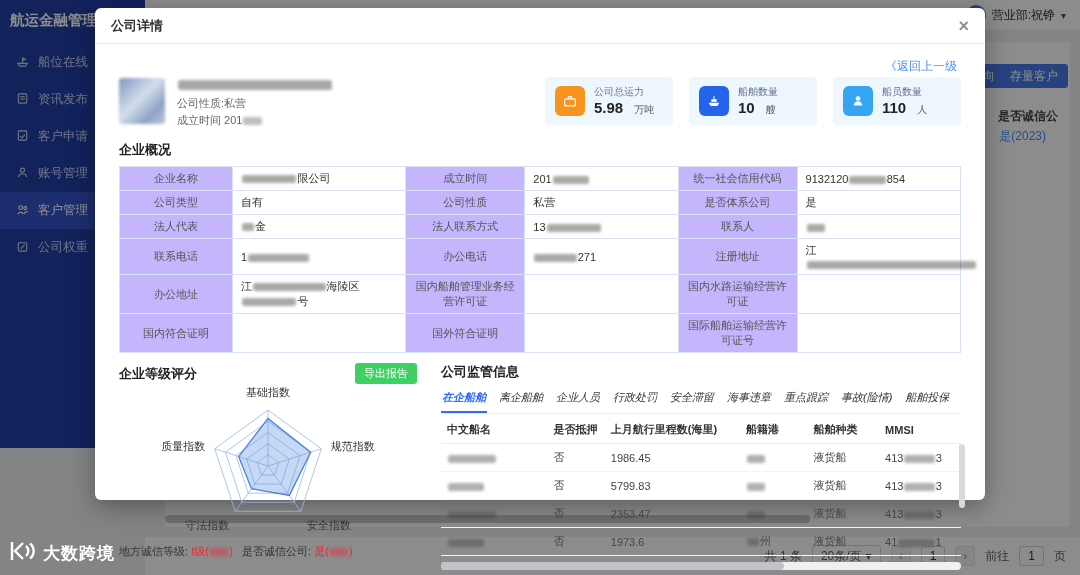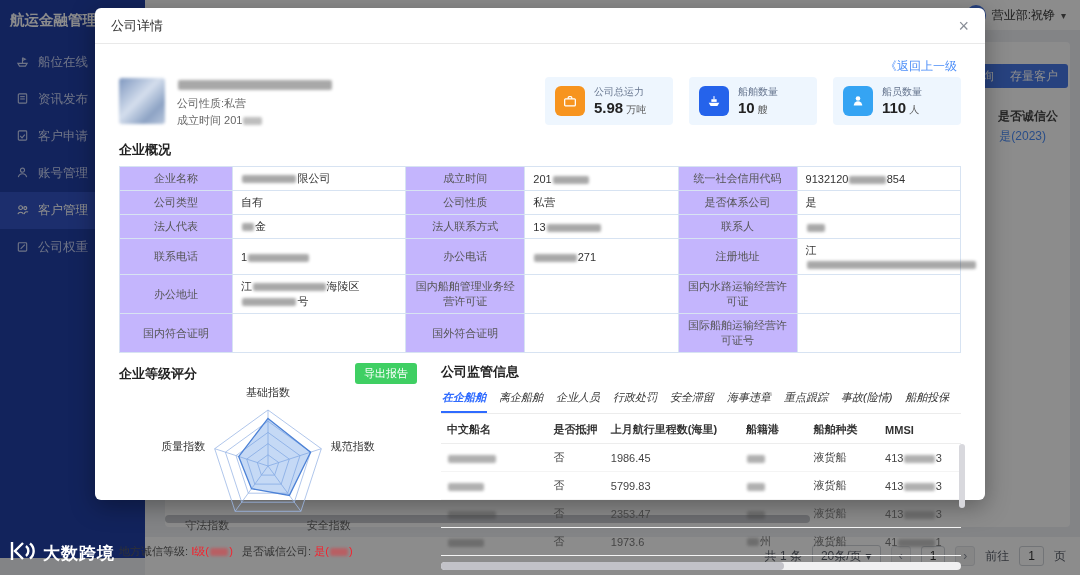--- a/index.html
+++ b/index.html
@@ -1,20 +1,20 @@
 <!DOCTYPE html>
 <html><head>
 <meta charset="utf-8">
 <style>
   * { box-sizing: border-box; margin: 0; padding: 0; }
   html,body { width:1080px; height:575px; }
   body { font-family:"Liberation Sans",sans-serif; position:relative; overflow:hidden; background:#eef0f4; font-size:12px; color:#333; }
 
   
-  .sidebar { position:absolute; left:0; top:0; width:145px; height:558px; background:#2240a8; z-index:1; }
+  .sidebar { position:absolute; left:0; top:0; width:145px; height:448px; background:#2240a8; z-index:1; }
   .app-title { color:#fff; font-weight:bold; font-size:14.5px; padding:11px 10px 14px; white-space:nowrap; }
   .nav-item { display:flex; align-items:center; gap:9px; padding:10px 16px; font-size:12.5px; color:#c9d3f5; cursor:pointer; white-space:nowrap; }
   .nav-item svg { flex:none; }
   .nav-item.active { background:#3354c7; color:#ffffff; }
 
   
   .top-header { position:absolute; left:145px; top:0; right:0; height:30px; background:#fff; display:flex; justify-content:flex-end; align-items:center; gap:6px; padding-right:14px; z-index:1; }
   .avatar { width:20px; height:20px; border-radius:50%; background:#4878e8; display:inline-flex; align-items:center; justify-content:center; }
   .user-name { font-size:12px; color:#333; }
   .caret { font-size:10px; color:#555; }
@@ -31,40 +31,40 @@
   .bottom-bar { position:absolute; left:145px; bottom:0; right:0; height:38px; background:#fff; z-index:1; display:flex; align-items:center; justify-content:flex-end; gap:10px; padding-right:14px; font-size:12px; color:#5c616b; }
   .pg-box { border:1px solid #d0d3d9; border-radius:3px; padding:2px 8px; background:#fff; display:inline-flex; align-items:center; gap:4px; cursor:pointer; }
   .pg-arrow { border:1px solid #e0e2e6; background:#f4f4f5; border-radius:3px; padding:2px 7px; color:#8a8f98; cursor:pointer; }
   .pg-current { border:1px solid #d0d3d9; border-radius:3px; padding:2px 8px; color:#333; cursor:pointer; }
 
   
   .mask { position:absolute; inset:0; background:rgba(0,0,0,0.45); z-index:40; }
 
   
   .modal { position:absolute; left:95px; top:8px; width:890px; height:492px; background:#fff; border-radius:6px; box-shadow:0 6px 24px rgba(0,0,0,.35); z-index:50; }
-  .modal-header { height:36px; border-bottom:1px solid #e9e9e9; display:flex; align-items:center; justify-content:space-between; padding:0 16px; font-size:13px; color:#333; }
+  .modal-header { height:36px; border-bottom:1px solid #e9e9e9; display:flex; align-items:center; justify-content:space-between; padding:0 16px; font-size:13px; color:#333;font-weight:bold; }
   .modal-close { font-size:18px; color:#8a8f98; cursor:pointer; line-height:1; }
   .modal-body { position:relative; padding:4px 24px 10px; height:454px; }
   .back-link { position:absolute; top:14px; right:28px; color:#4b8df8; font-size:12px; cursor:pointer; }
 
   
   .company-row { display:flex; align-items:center; margin-top:26px; }
   .company-logo { width:46px; height:46px; border-radius:3px; background:linear-gradient(135deg,#7e97bf 0%,#d4deed 45%,#8da3c4 75%,#b9c7dd 100%); filter:blur(1.5px); flex:none; }
   .company-meta { margin-left:12px; line-height:1.5; }
   .company-name { font-size:14px; font-weight:bold; color:#333; }
   .company-sub { font-size:11px; color:#666; }
   .stat-cards { margin-left:auto; display:flex; gap:16px; }
   .stat-card { width:128px; background:#eef6fe; border-radius:4px; display:flex; align-items:center; gap:9px; padding:8px 10px; cursor:default; }
   .stat-icon { width:30px; height:30px; border-radius:6px; display:flex; align-items:center; justify-content:center; flex:none; }
   .stat-icon.orange { background:#f7941e; }
   .stat-icon.blue { background:#2563eb; }
   .stat-icon.sky { background:#35a4f3; }
   .stat-label { font-size:10px; color:#67768f; }
   .stat-value { font-size:15px; font-weight:bold; color:#222; }
-  .stat-unit { font-size:10px; font-weight:normal; color:#555; margin-left:3px; }
+  .stat-unit { font-size:10px; font-weight:normal; color:#555; margin-left:11px; }
 
   .section-title { font-size:13px; font-weight:bold; color:#222; margin:13px 0 7px; }
 
   
   table.overview { width:100%; border-collapse:collapse; font-size:11px; table-layout:fixed; }
   table.overview td { border:1px solid #d7e3f2; padding:4px 8px; color:#333; word-break:break-all; }
   table.overview td.lab { background:#c4b5fd; color:#555; text-align:center; word-break:break-all; }
 
   
   .bottom-split { display:flex; margin-top:10px; }

